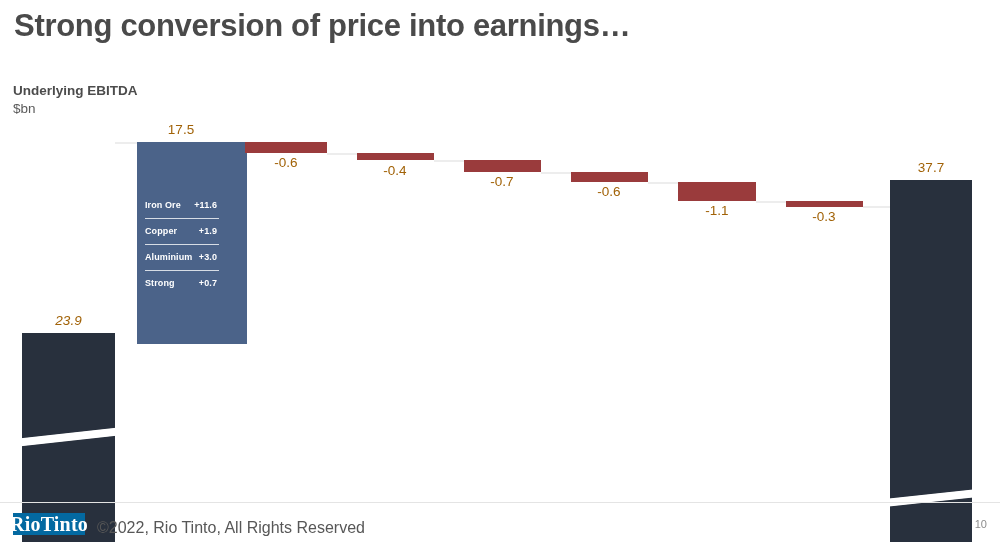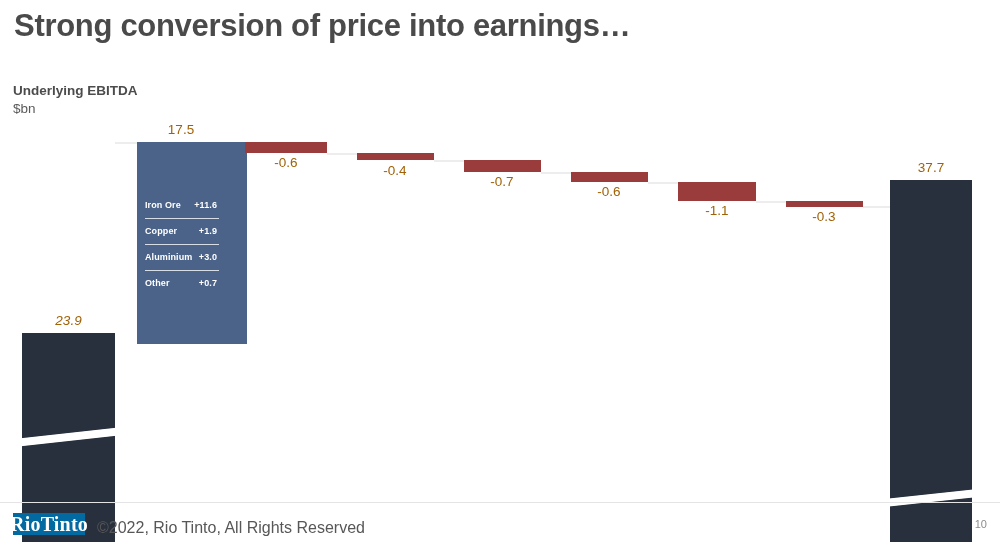--- a/index.html
+++ b/index.html
@@ -133,21 +133,21 @@
         </div>
         <div class="bd-row">
           <span class="bd-name">Copper</span>
           <span class="bd-val">+1.9</span>
         </div>
         <div class="bd-row">
           <span class="bd-name">Aluminium</span>
           <span class="bd-val">+3.0</span>
         </div>
         <div class="bd-row">
-          <span class="bd-name">Other</span>
+          <span class="bd-name">Strong</span>
           <span class="bd-val">+0.7</span>
         </div>
       </div>
     </div>
     <div class="val-label" style="left:137px; top:2px; width:88px;">17.5</div>
 
     <div class="bar bar-red" style="left:245px; top:22px; width:82px; height:11px;"></div>
     <div class="val-label" style="left:245px; top:35px; width:82px;">-0.6</div>
 
     <div class="bar bar-red" style="left:357px; top:33px; width:77px; height:7px;"></div>

